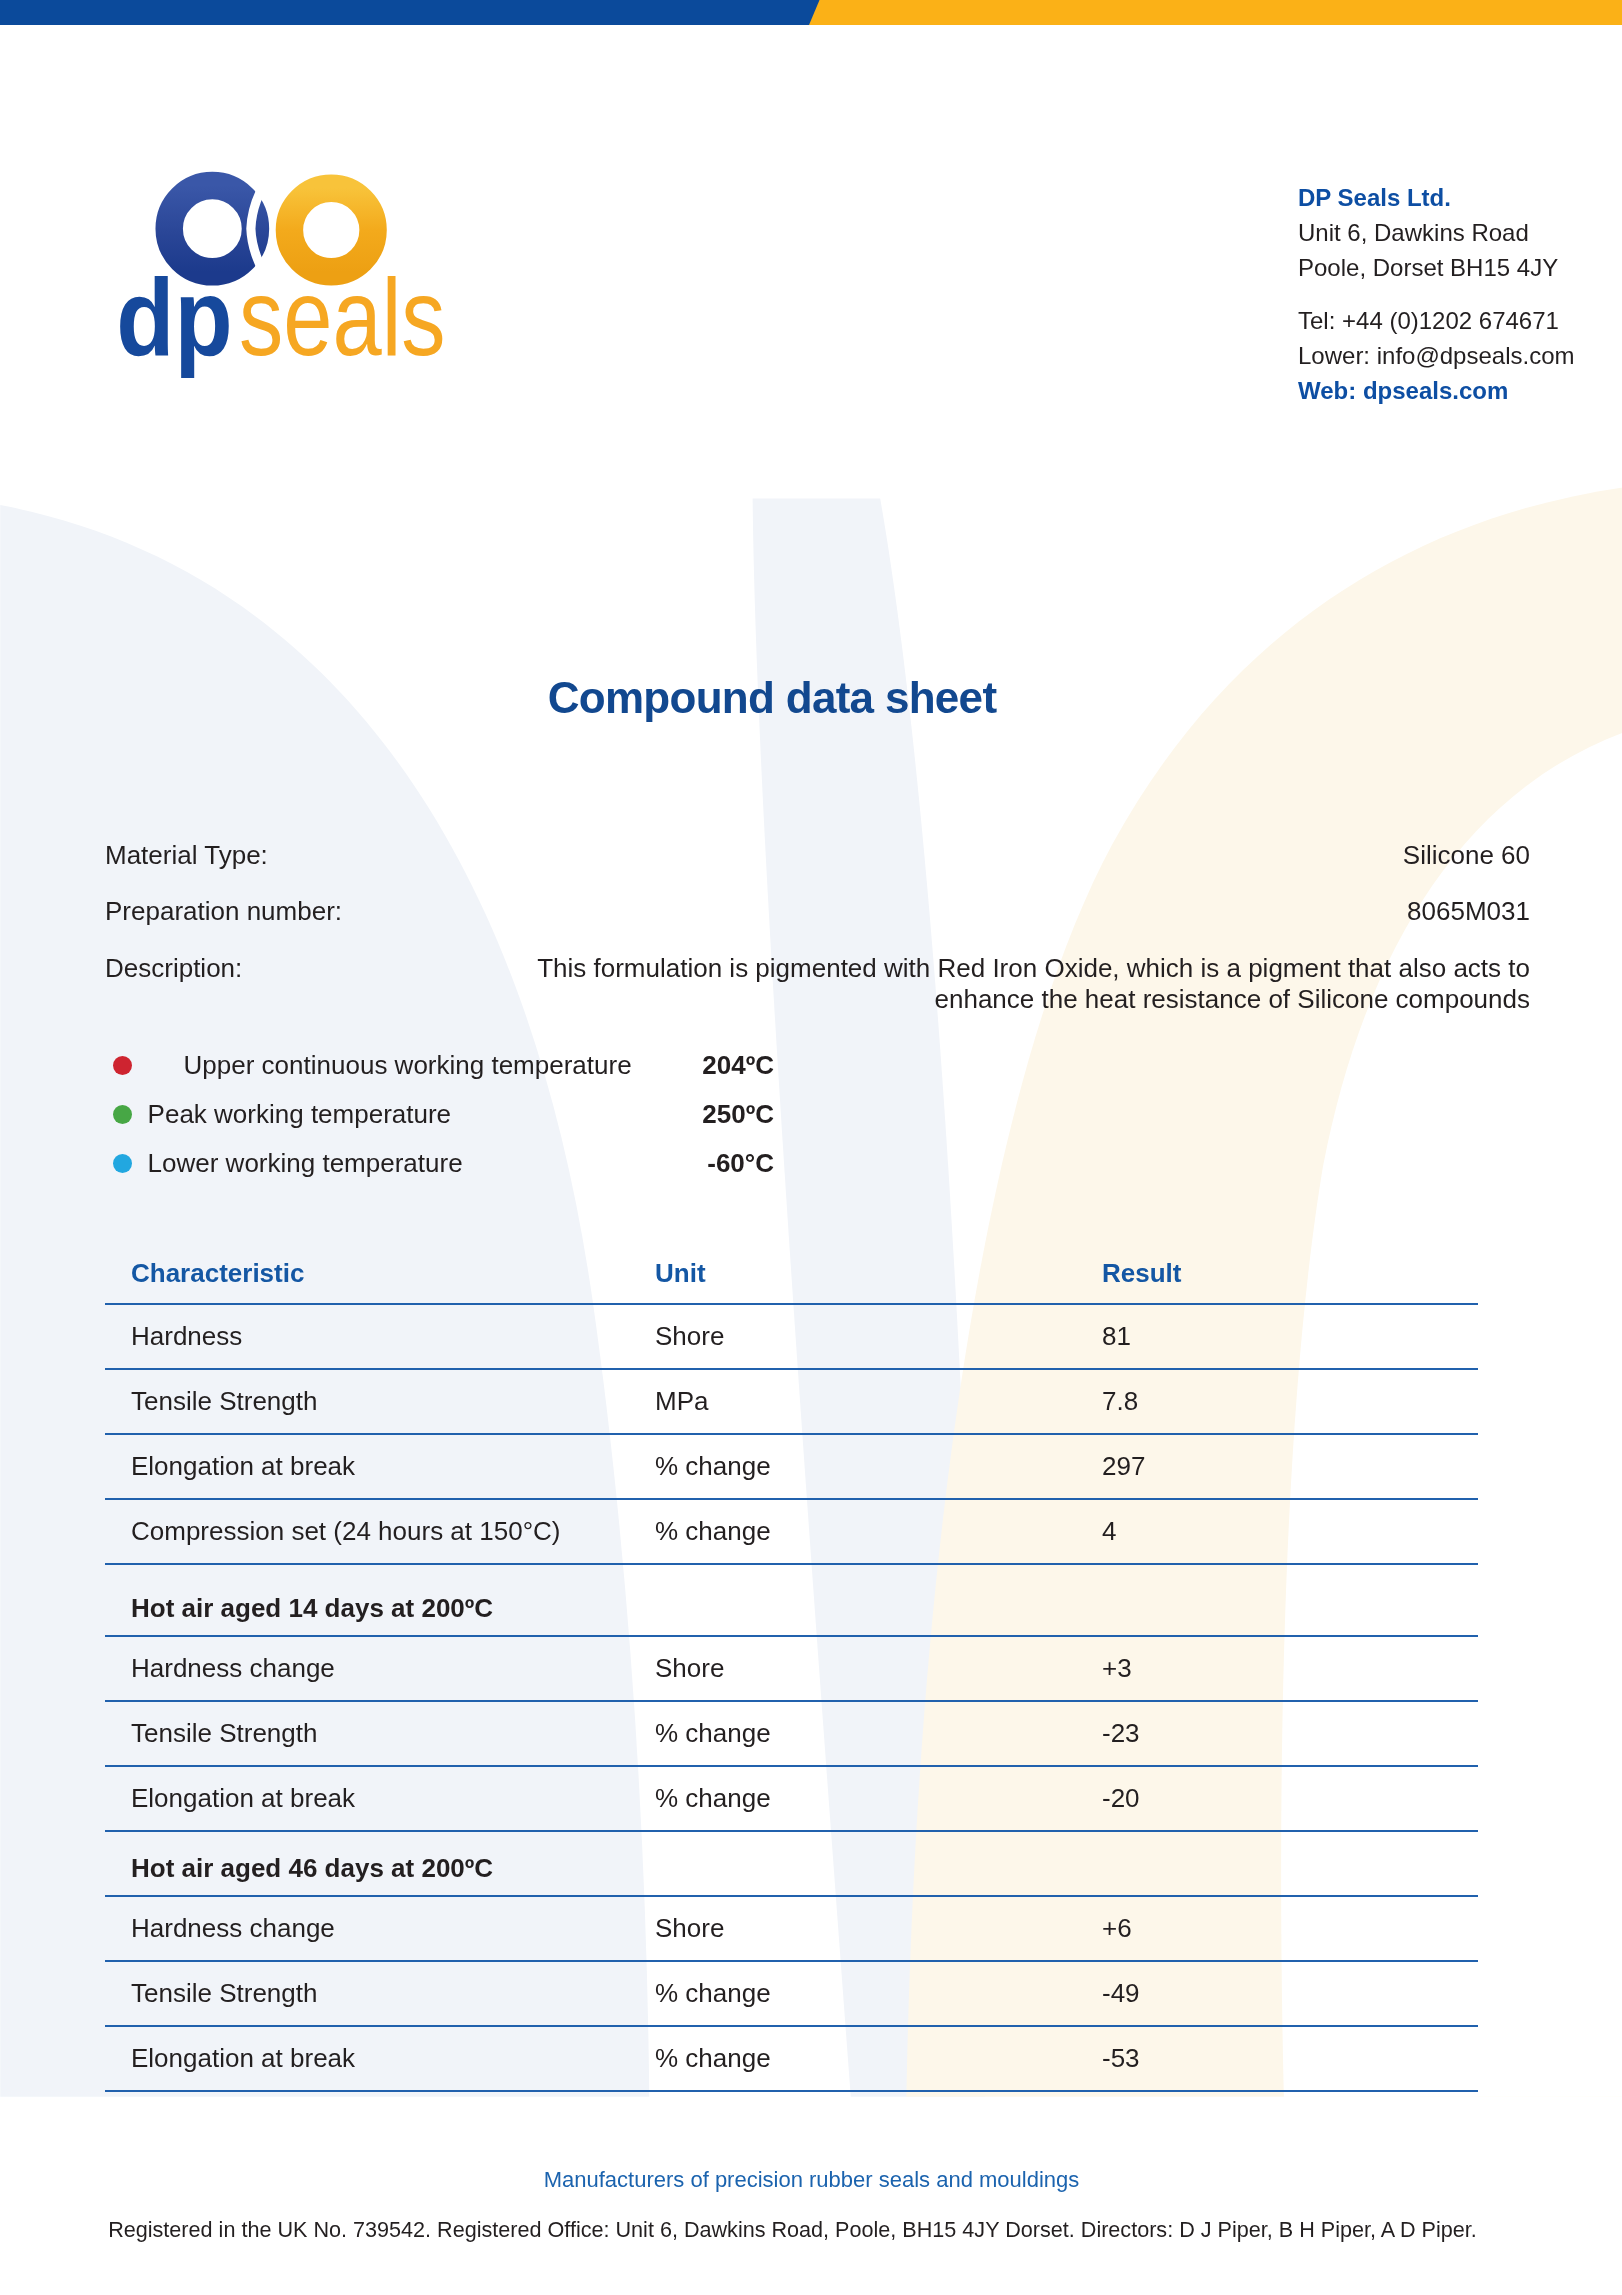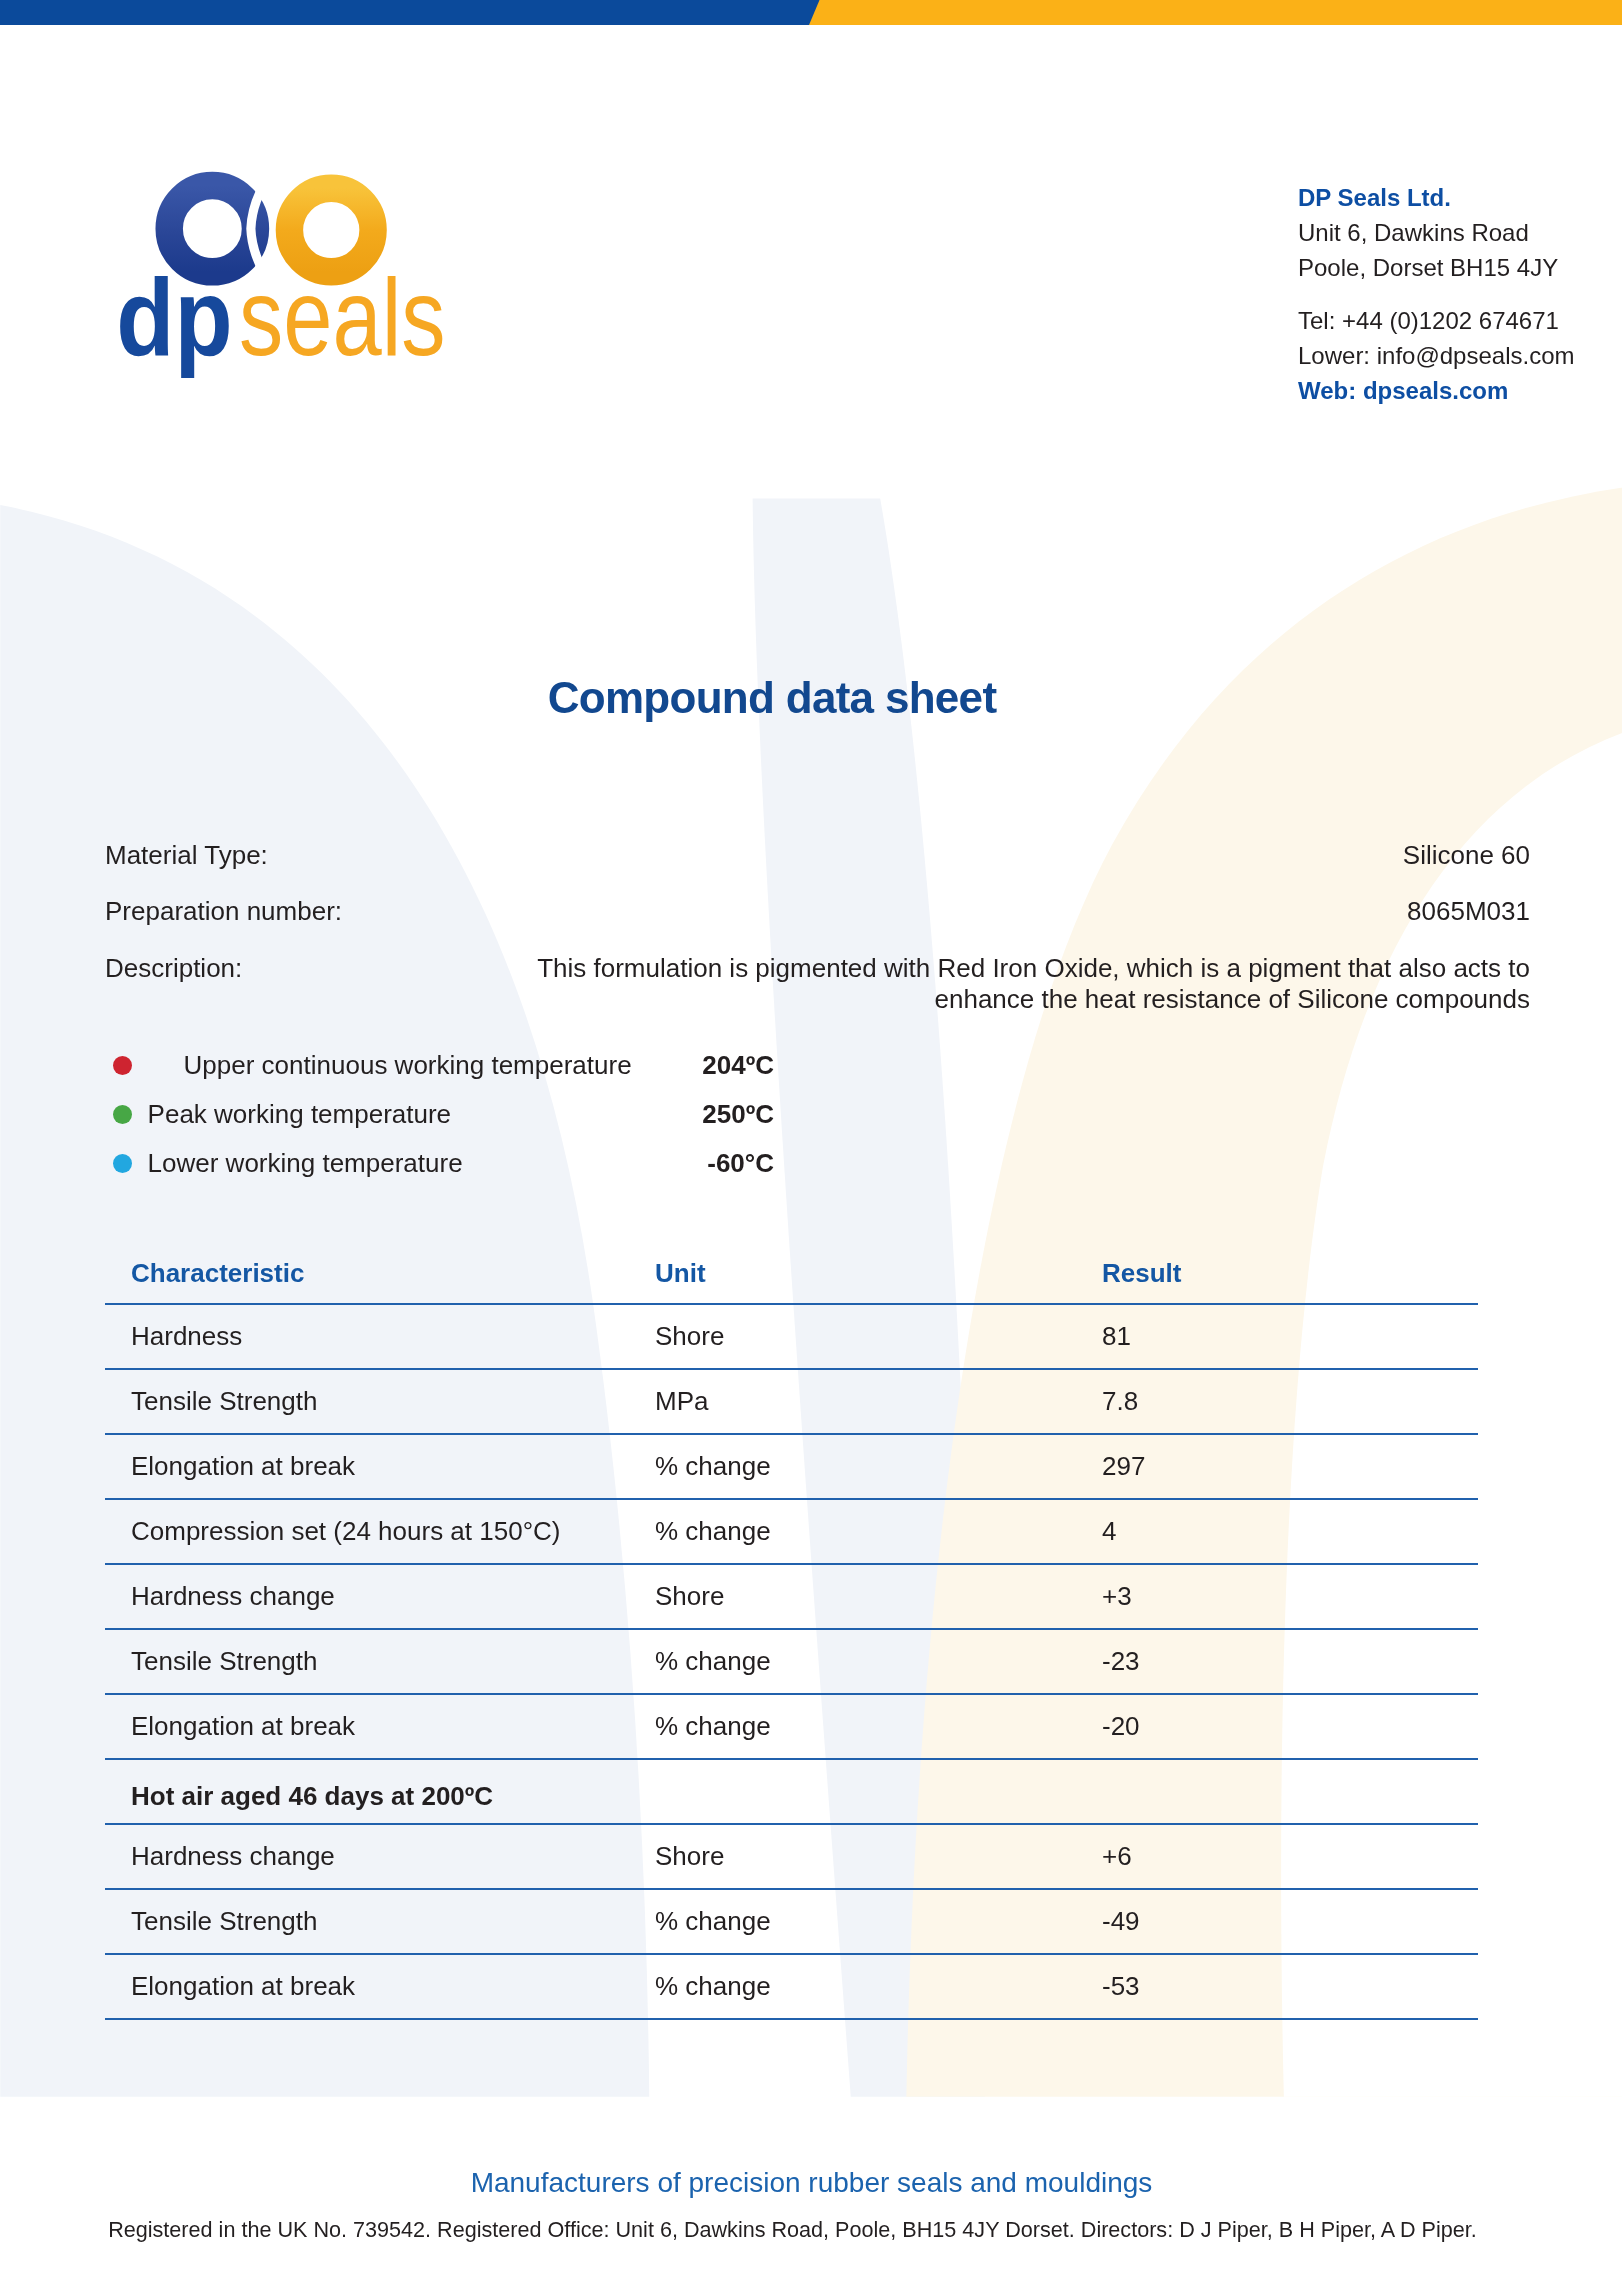--- a/index.html
+++ b/index.html
@@ -43,21 +43,21 @@
   .tr{display:grid;grid-template-columns:550px 447px 1fr;align-items:center;}
   .thead{height:60px;border-bottom:2.6px solid #2161ad;font-weight:bold;color:#1457a4;}
   .trow{height:63px;border-bottom:2.6px solid #2161ad;}
   .c1{padding-left:26px;}
   .sheading{margin-top:27.5px;height:42px;border-bottom:2.6px solid #2161ad;
     display:flex;align-items:flex-start;padding-left:26px;
     font-weight:bold;font-size:26px;color:#231f20;}
   .sheading.second{margin-top:21px;}
   
   .foot-tag{left:0;top:2167px;width:1623px;text-align:center;
-    font-size:28px;color:#1b63ae;}
+    font-size:22px;color:#1b63ae;}
   .foot-reg{left:0;top:2217px;width:1585px;text-align:center;
     font-size:21.6px;color:#231f20;}
 </style>
 </head>
 <body>
 
 <svg class="abs bg-art" viewBox="0 0 2480 3508" xmlns="http://www.w3.org/2000/svg" aria-hidden="true">
   <rect x="0" y="0" width="2480" height="3508" fill="#ffffff"></rect>
   <path d="M0 772 C 470 862, 800 1260, 905 1985 C 960 2370, 988 2800, 992 3205 L 0 3205 Z" fill="#f1f4f9"></path>
   <path d="M1150 762 L1345 762 C 1430 1250, 1485 2200, 1505 3205 L1300 3205 C 1225 2200, 1155 1250, 1150 762 Z" fill="#f1f4f9"></path>
@@ -156,20 +156,21 @@
     <div class="c1">Elongation at break</div>
     <div>% change</div>
     <div>297</div>
   </div>
   <div class="tr trow">
     <div class="c1">Compression set (24 hours at 150°C)</div>
     <div>% change</div>
     <div>4</div>
   </div>
 
+  <div class="sheading" style="padding-left:26px;">Hot air aged 14 days at 200ºC</div>
 
   <div class="tr trow">
     <div class="c1">Hardness change</div>
     <div>Shore</div>
     <div>+3</div>
   </div>
   <div class="tr trow">
     <div class="c1">Tensile Strength</div>
     <div>% change</div>
     <div>-23</div>

